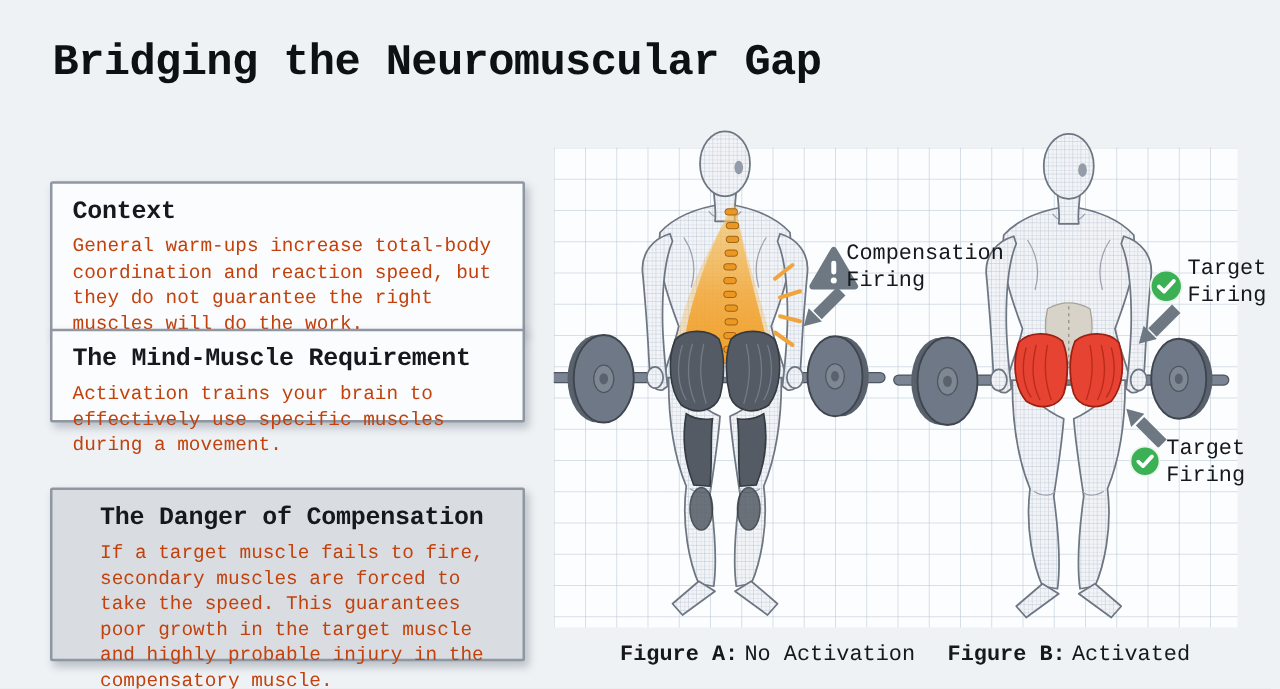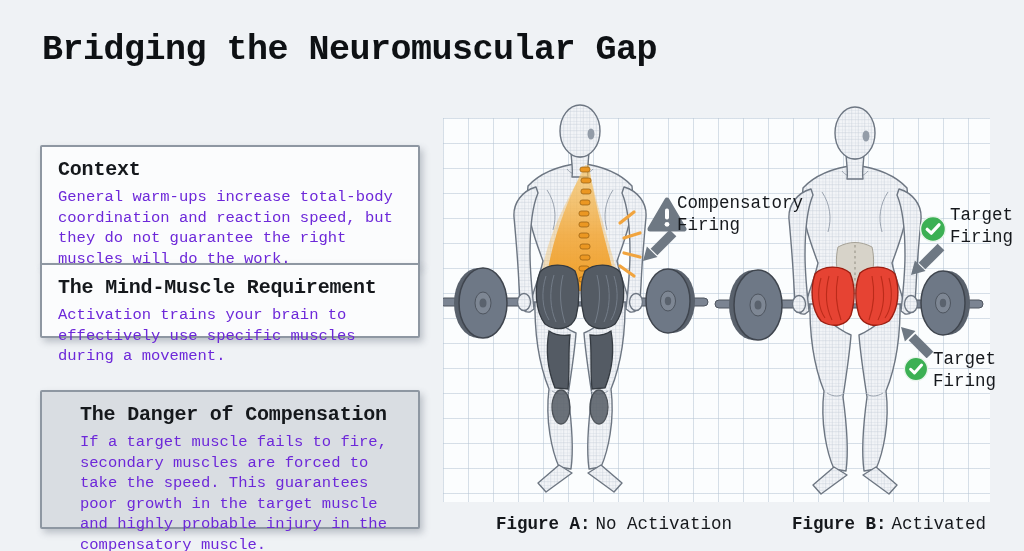--- a/index.html
+++ b/index.html
@@ -24,21 +24,21 @@
     border:2px solid var(--card-border,#8e97a2);
     border-radius:2px;
     box-shadow:3px 4px 7px rgba(70,80,95,0.30);
     padding:11px 16px;
   }
   .card.muted{background:var(--card-muted-bg,#d9dde2);}
   .card h2{
     margin:0 0 6px 0;font-size:20px;font-weight:bold;color:#15181c;letter-spacing:-0.2px;
   }
   .card p{
-    margin:0;font-size:15.5px;line-height:1.33;color:#6d28d9;
+    margin:0;font-size:15.5px;line-height:1.33;color:#c2410c;
   }
   #card-context{top:113px;height:121px;margin-top:32px;}
   #card-mind-muscle{top:263px;height:75px;}
   #card-danger{top:390px;height:139px;padding-left:38px;}
   
   #figure-panel{
     position:absolute;left:443px;top:118px;width:547px;height:384px;
     background-color:#fbfdfe;
     background-image:
       linear-gradient(to right, rgba(183,198,212,0.55) 1px, transparent 1px),
@@ -189,21 +189,21 @@
       </g>
     </g>
   </svg>
 
   <svg class="ann-icon" style="left:646px;top:196px" width="42" height="38" viewBox="0 0 42 38">
     <path d="M21,4 L38,33 L4,33 Z" fill="#6e7883" stroke="#6e7883" stroke-width="5" stroke-linejoin="round"></path>
     <rect x="19" y="12.5" width="4" height="11" rx="1.9" fill="#ffffff"></rect>
     <circle cx="21" cy="28.3" r="2.4" fill="#ffffff"></circle>
   </svg>
   <div class="ann-text" style="left:677px;top:192px">
-    <span>Compensatory</span>
+    <span>Compensation</span>
     <span>Firing</span>
   </div>
   <svg class="ann-arrow" style="left:640px;top:226px" width="38" height="38" viewBox="0 0 38 38">
     <line x1="33" y1="7" x2="14" y2="26" stroke="#6e7883" stroke-width="9.5"></line>
     <polygon points="3,35 17.5,31.1 6.9,20.5" fill="#6e7883"></polygon>
   </svg>
 
   <svg class="ann-icon" style="left:919px;top:215px" width="28" height="28" viewBox="0 0 28 28">
     <circle cx="14" cy="14" r="12.5" fill="#3cb054" stroke="#e9f4ec" stroke-width="1.5"></circle>
     <path d="M8.2,14.3 L12.3,18.2 L20,9.8" fill="none" stroke="#ffffff" stroke-width="3.2" stroke-linecap="round" stroke-linejoin="round"></path>
@@ -226,17 +226,17 @@
     <path d="M8.2,14.3 L12.3,18.2 L20,9.8" fill="none" stroke="#ffffff" stroke-width="3.2" stroke-linecap="round" stroke-linejoin="round"></path>
   </svg>
   <div class="ann-text" style="left:933px;top:348px">
     <span>Target</span>
     <span>Firing</span>
   </div>
 
   <div class="fig-caption" style="left:496px">
     <span class="cap-label">Figure A:</span><span>No Activation</span>
   </div>
-  <div class="fig-caption" style="left:792px">
+  <div class="fig-caption" style="left:758px">
     <span class="cap-label">Figure B:</span><span>Activated</span>
   </div>
 
 </div>
 
 </body></html>

